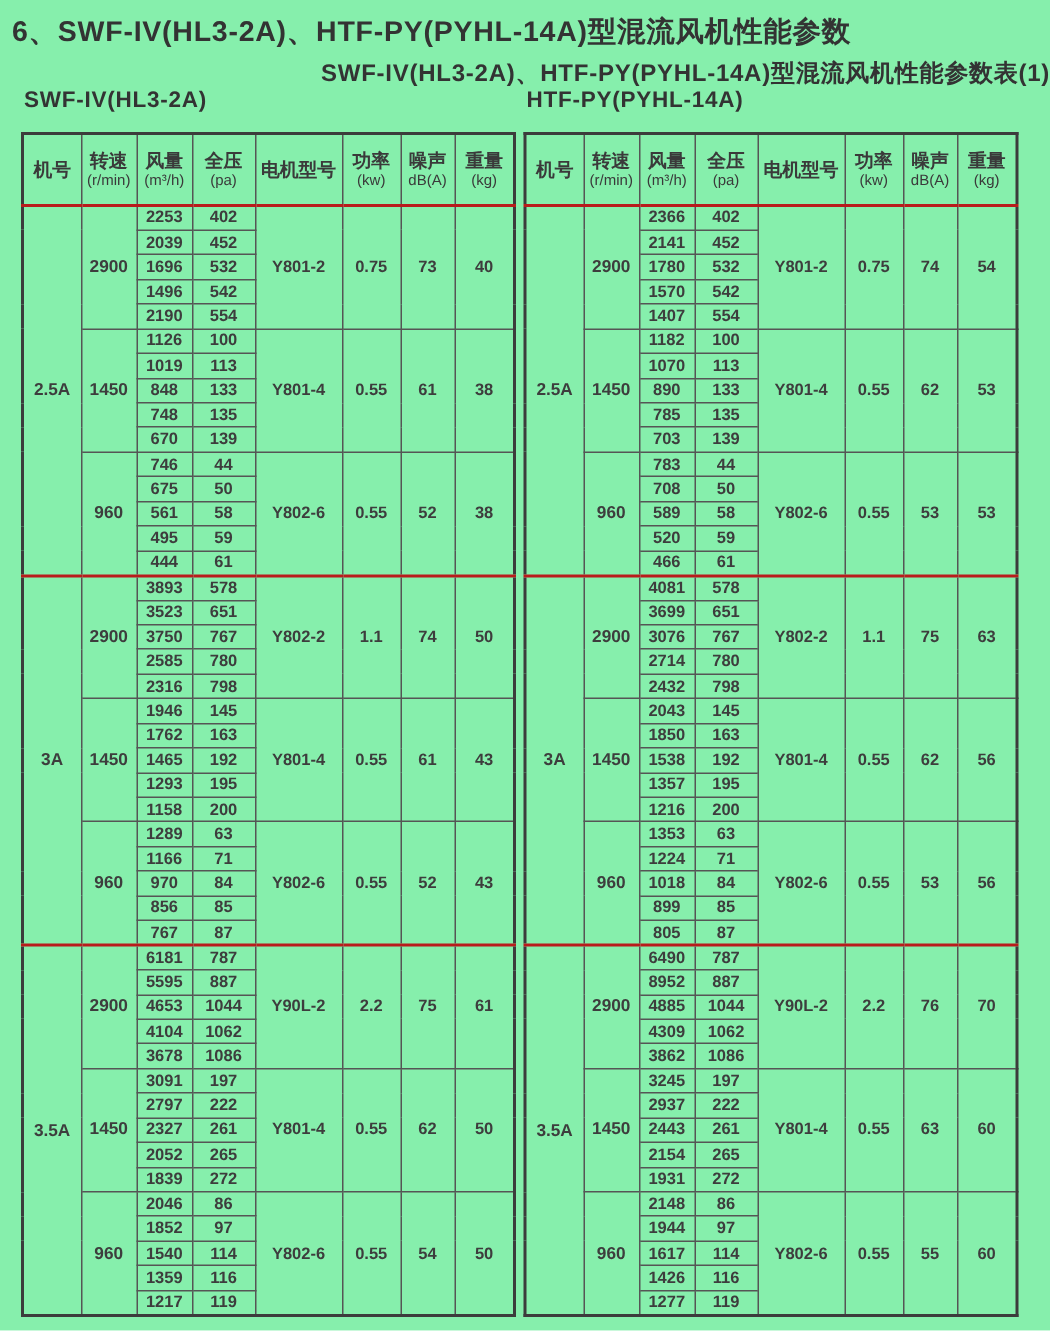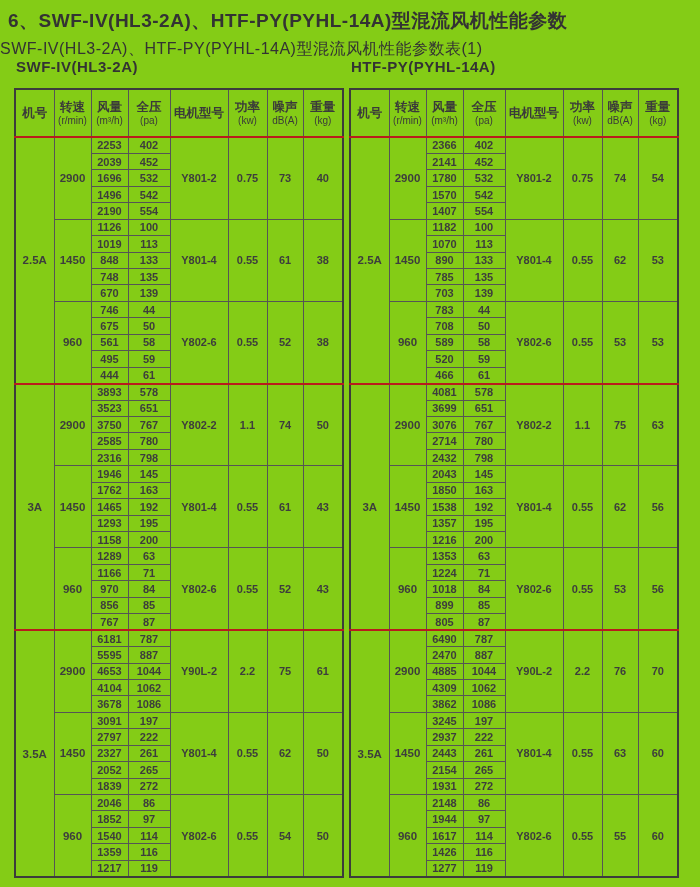--- a/index.html
+++ b/index.html
@@ -1,37 +1,37 @@
 <!DOCTYPE html>
 <html><head>
 <meta charset="utf-8">
 <style>
   html, body { margin: 0; padding: 0; background: #ffffff; }
   .page {
     position: relative;
     width: 700px;
     height: 887px;
-    background: #84cc16;
+    background: #86efac;
     font-family: "Liberation Sans", "DejaVu Sans", sans-serif;
     color: #3a3a3a;
     overflow: hidden;
   }
   .page-title {
     margin: 0;
     padding: 8px 0 0 8px;
     font-size: 19px;
     font-weight: bold;
     letter-spacing: 0.5px;
     color: #333;
   }
   .page-subtitle {
     margin: 5px 0 0 0;
-    text-align: left;
+    text-align: right;
     font-size: 16px;
-    font-weight: normal;
+    font-weight: bold;
     letter-spacing: 0.5px;
     color: #333;
   }
   .tables-row {
     position: absolute;
     top: 58px;
     left: 14px;
     display: flex;
     gap: 7px;
   }
@@ -559,21 +559,21 @@
               <td class="size-cell" rowspan="15">3.5A</td>
               <td class="rpm-cell" rowspan="5">2900</td>
               <td>6490</td>
               <td>787</td>
               <td rowspan="5">Y90L-2</td>
               <td rowspan="5">2.2</td>
               <td rowspan="5">76</td>
               <td rowspan="5">70</td>
             </tr>
             <tr>
-              <td>2470</td>
+              <td>8952</td>
               <td>887</td>
             </tr>
             <tr>
               <td>4885</td>
               <td>1044</td>
             </tr>
             <tr>
               <td>4309</td>
               <td>1062</td>
             </tr>

